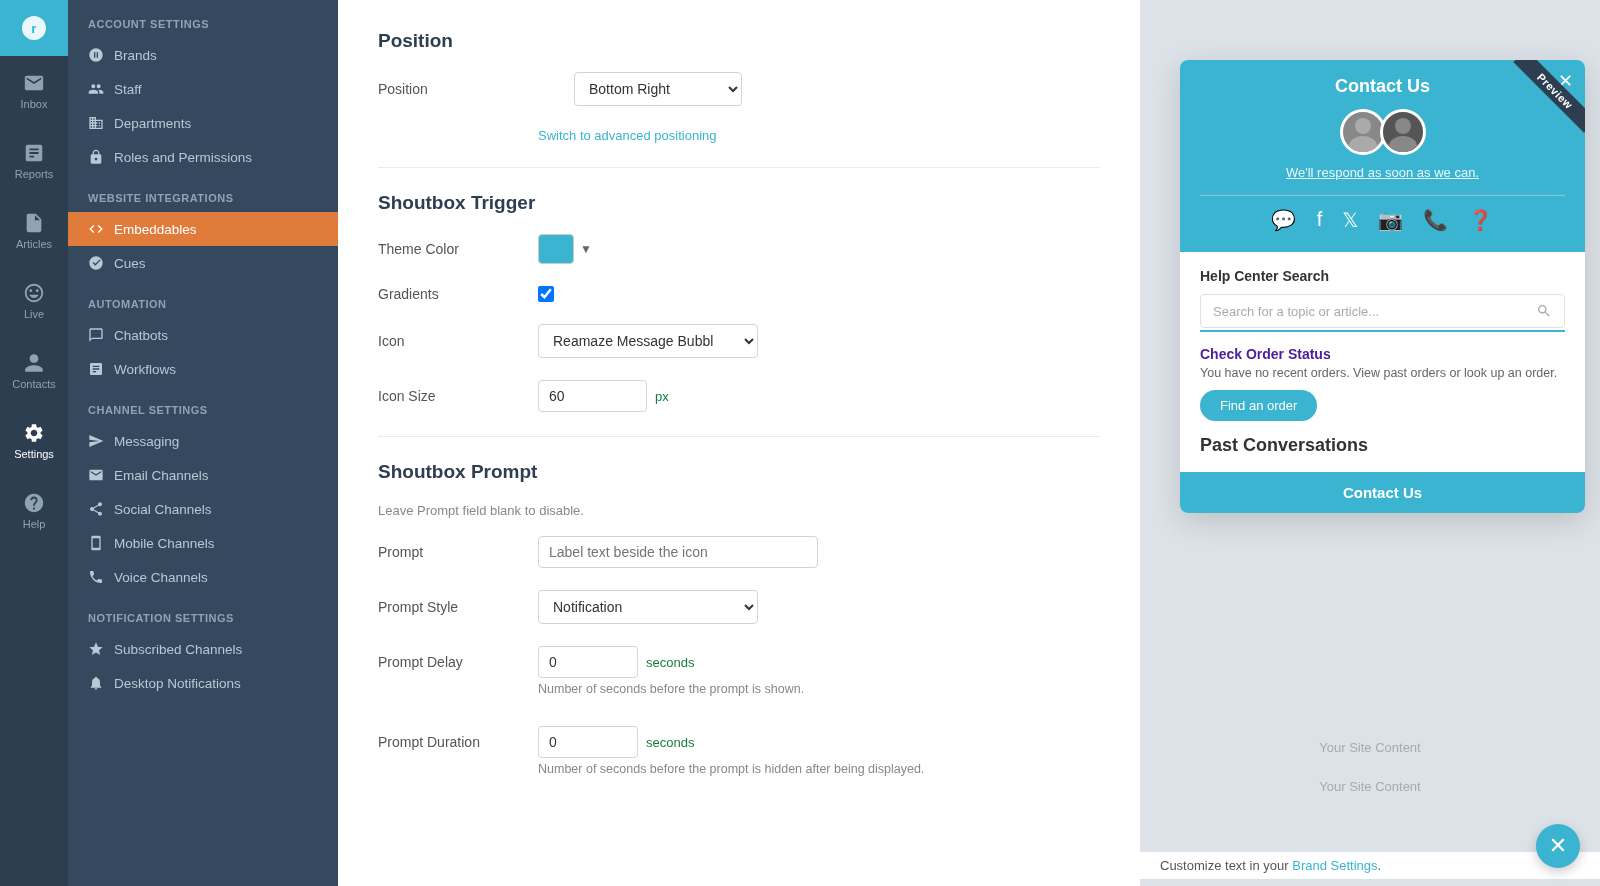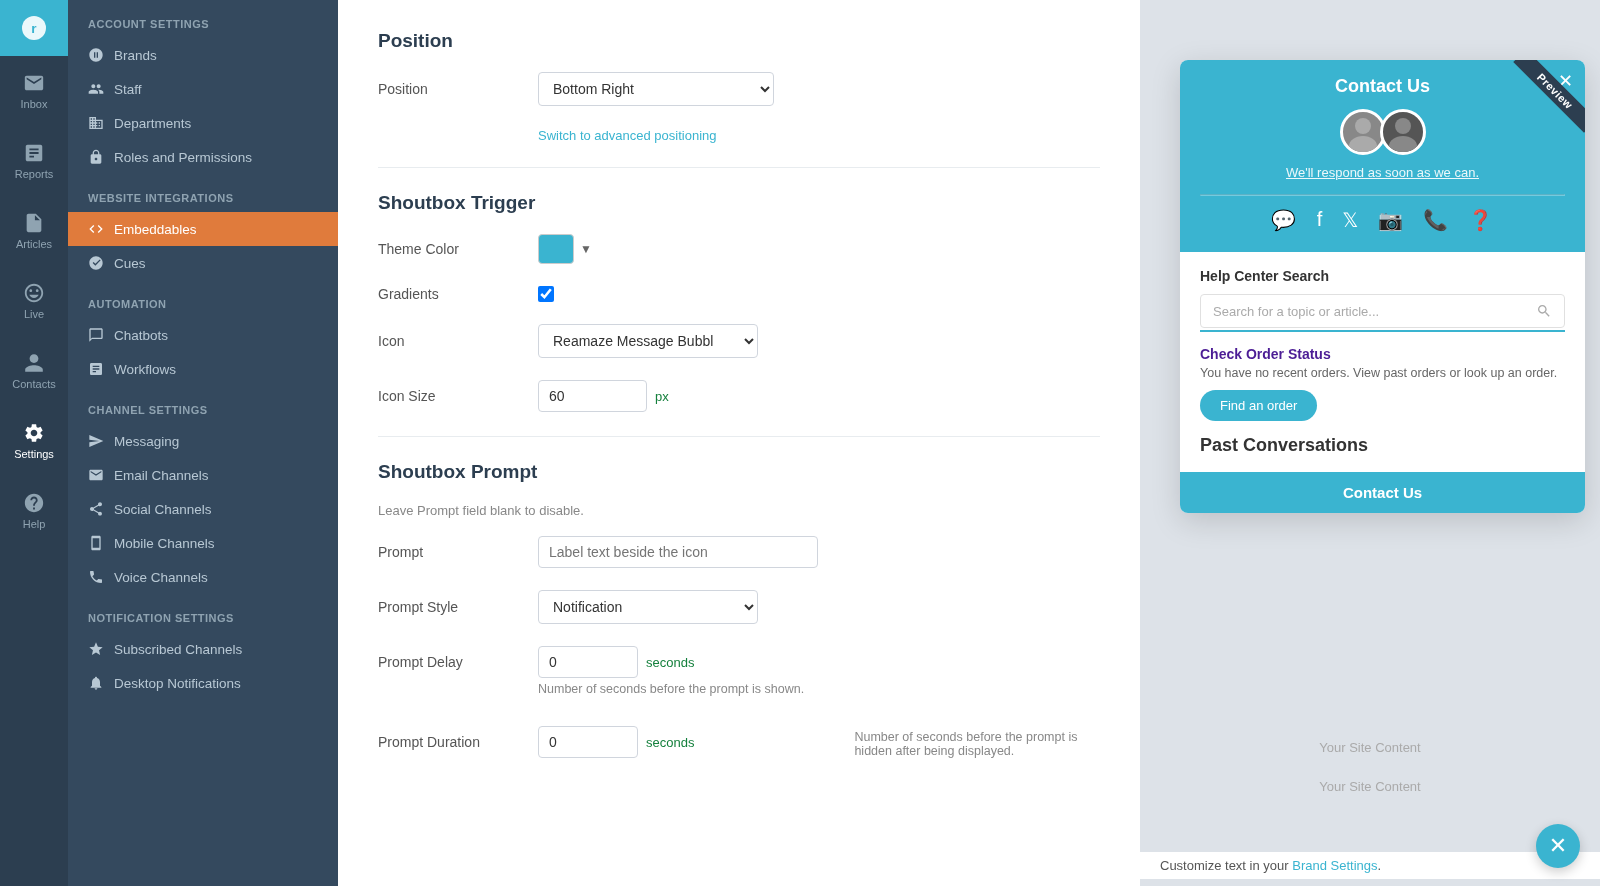--- a/index.html
+++ b/index.html
@@ -471,21 +471,21 @@
       </svg>
     <span>Desktop Notifications</span>
   </div>
 </aside>
 
 <main class="main-content">
   <h2 class="section-title">Position</h2>
 
   <div class="form-row">
     <label class="form-label">Position</label>
-    <select class="form-control" style="width:236px;">
+    <select class="form-control" style="width:168px;margin-left:36px;">
       <option>Bottom Right</option>
       <option>Bottom Left</option>
       <option>Top Right</option>
       <option>Top Left</option>
     </select>
   </div>
   <a class="link-blue">Switch to advanced positioning</a>
 
   <hr class="divider">
 
@@ -545,21 +545,21 @@
     <div style="display:flex;align-items:center;">
       <label class="form-label">Prompt Delay</label>
       <div class="input-with-suffix">
         <input type="text" class="form-control" style="width: 100px;" value="0">
         <span class="suffix-label">seconds</span>
       </div>
     </div>
     <p class="hint-text">Number of seconds before the prompt is shown.</p>
   </div>
 
-  <div class="form-row" style="align-items:flex-start;flex-direction:row;">
+  <div class="form-row" style="align-items:flex-start;flex-direction:column;">
     <div style="display:flex;align-items:center;">
       <label class="form-label">Prompt Duration</label>
       <div class="input-with-suffix">
         <input type="text" class="form-control" style="width: 100px;" value="0">
         <span class="suffix-label">seconds</span>
       </div>
     </div>
     <p class="hint-text">Number of seconds before the prompt is hidden after being displayed.</p>
   </div>
 </main>

